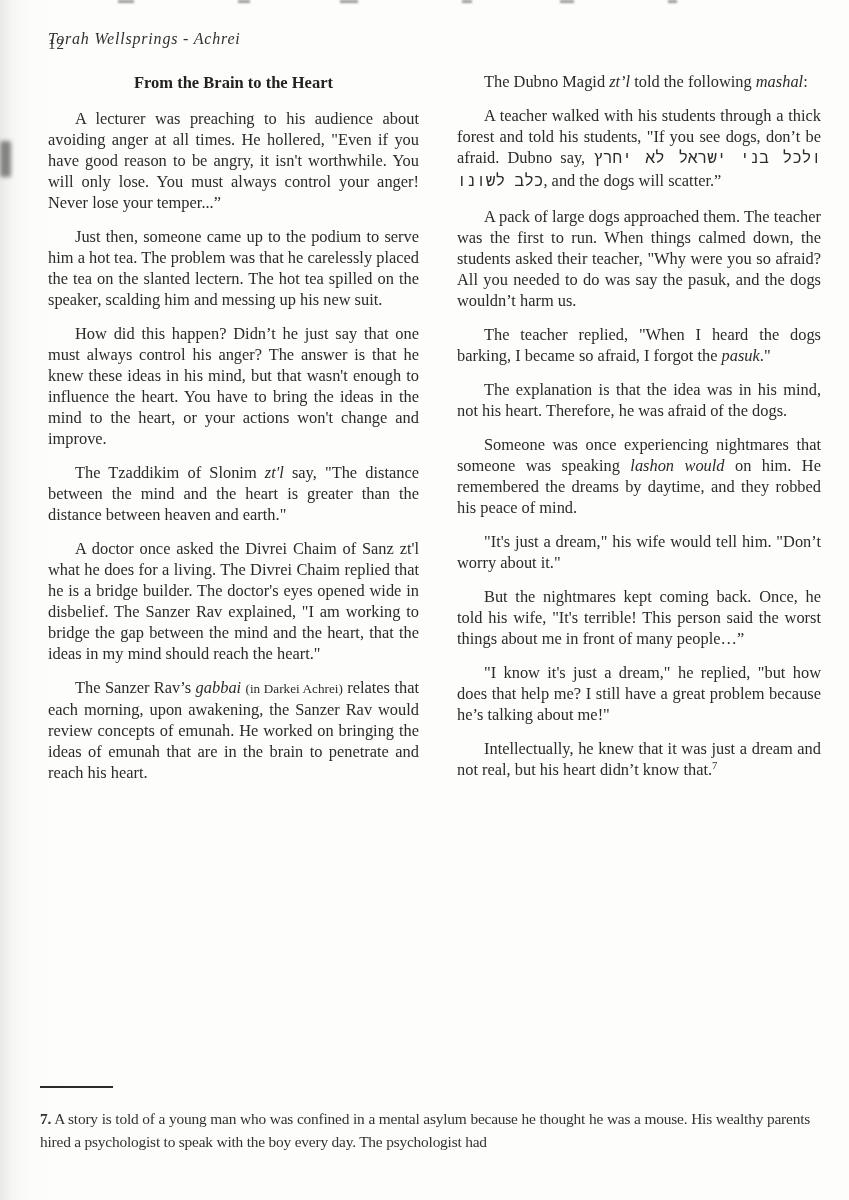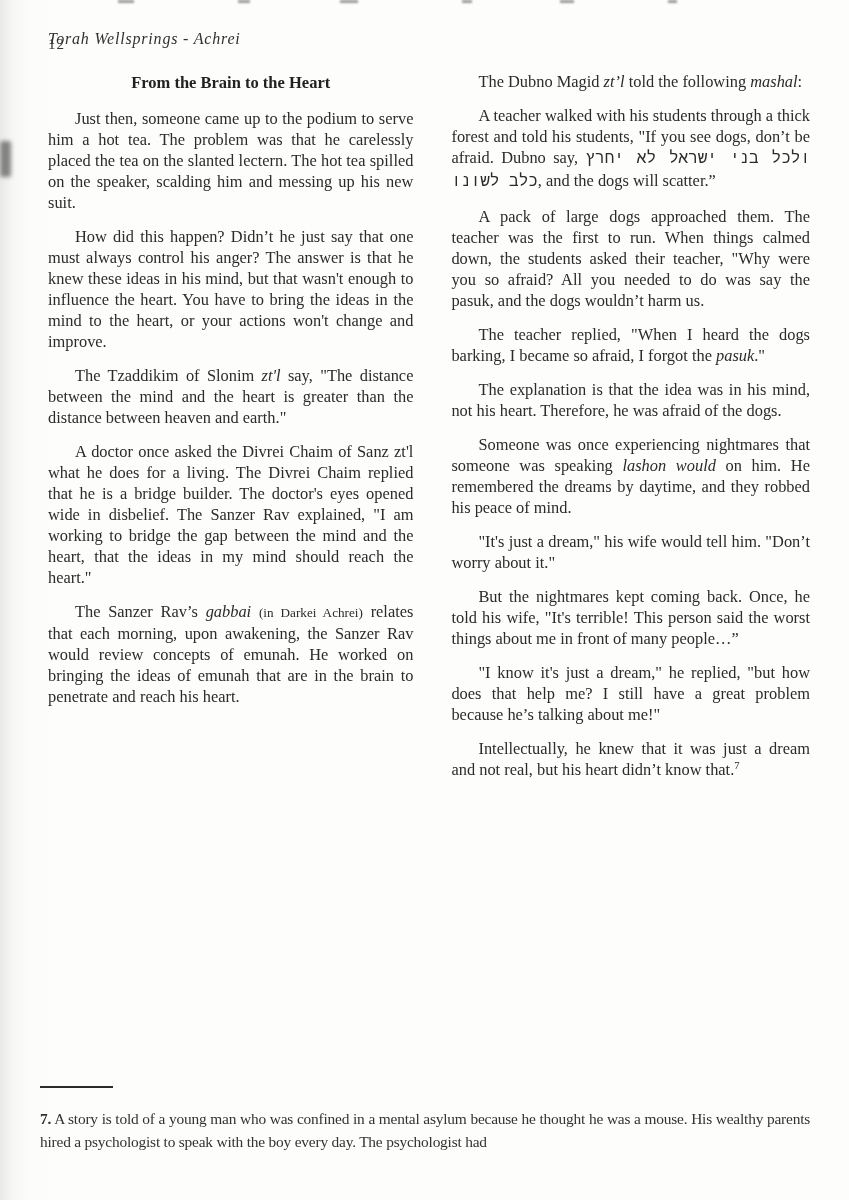--- a/index.html
+++ b/index.html
@@ -28,21 +28,21 @@
   .page-number {
     position: absolute; left: 0; top: 6px;
     font-size: 15px; letter-spacing: 1px; color: #33312e;
   }
   .page-title {
     position: absolute; left: 0; right: 0; text-align: left;
     font-style: italic; font-size: 16px; letter-spacing: 0.8px; color: #33312e;
   }
 
   .columns {
-    position: absolute; top: 71px; left: 48px; right: 39px;
+    position: absolute; top: 71px; left: 48px; right: 28px;
     display: flex; gap: 38px;
     height: 1000px; overflow: hidden;
   }
   .col { text-align: justify; }
   .col-left { width: 373px; }
   .col-right { width: 366px; }
   .col-heading {
     text-align: center; font-weight: bold; font-size: 16.5px;
     margin: 2px 0 15px 0; color: #242220;
   }
@@ -85,20 +85,21 @@
 
   <div class="header">
     <div class="page-number">12</div>
     <div class="page-title">Torah Wellsprings - Achrei</div>
   </div>
 
   <div class="columns">
     <div class="col col-left">
       <div class="col-heading">From the Brain to the Heart</div>
       <div>
+          <p><span class="n">A lecturer was preaching to his audience about avoiding anger at all times. He hollered, "Even if you have good reason to be angry, it isn't worthwhile. You will only lose. You must always control your anger! Never lose your temper...”</span></p>
           <p><span class="n">Just then, someone came up to the podium to serve him a hot tea. The problem was that he carelessly placed the tea on the slanted lectern. The hot tea spilled on the speaker, scalding him and messing up his new suit.</span></p>
           <p><span class="n">How did this happen? Didn’t he just say that one must always control his anger? The answer is that he knew these ideas in his mind, but that wasn't enough to influence the heart. You have to bring the ideas in the mind to the heart, or your actions won't change and improve.</span></p>
           <p><span class="n">The Tzaddikim of Slonim </span><span class="i">zt'l</span><span class="n"> say, "The distance between the mind and the heart is greater than the distance between heaven and earth."</span></p>
           <p><span class="n">A doctor once asked the Divrei Chaim of Sanz zt'l what he does for a living. The Divrei Chaim replied that he is a bridge builder. The doctor's eyes opened wide in disbelief. The Sanzer Rav explained, "I am working to bridge the gap between the mind and the heart, that the ideas in my mind should reach the heart."</span></p>
           <p><span class="n">The Sanzer Rav’s </span><span class="i">gabbai</span><span class="n"> </span><span class="sm">(in Darkei Achrei)</span><span class="n"> relates that each morning, upon awakening, the Sanzer Rav would review concepts of emunah. He worked on bringing the ideas of emunah that are in the brain to penetrate and reach his heart.</span></p>
         </div>
     </div>
     <div class="col col-right">
       <div>
           <p><span class="n">The Dubno Magid </span><span class="i">zt’l</span><span class="n"> told the following </span><span class="i">mashal</span><span class="n">:</span></p>

